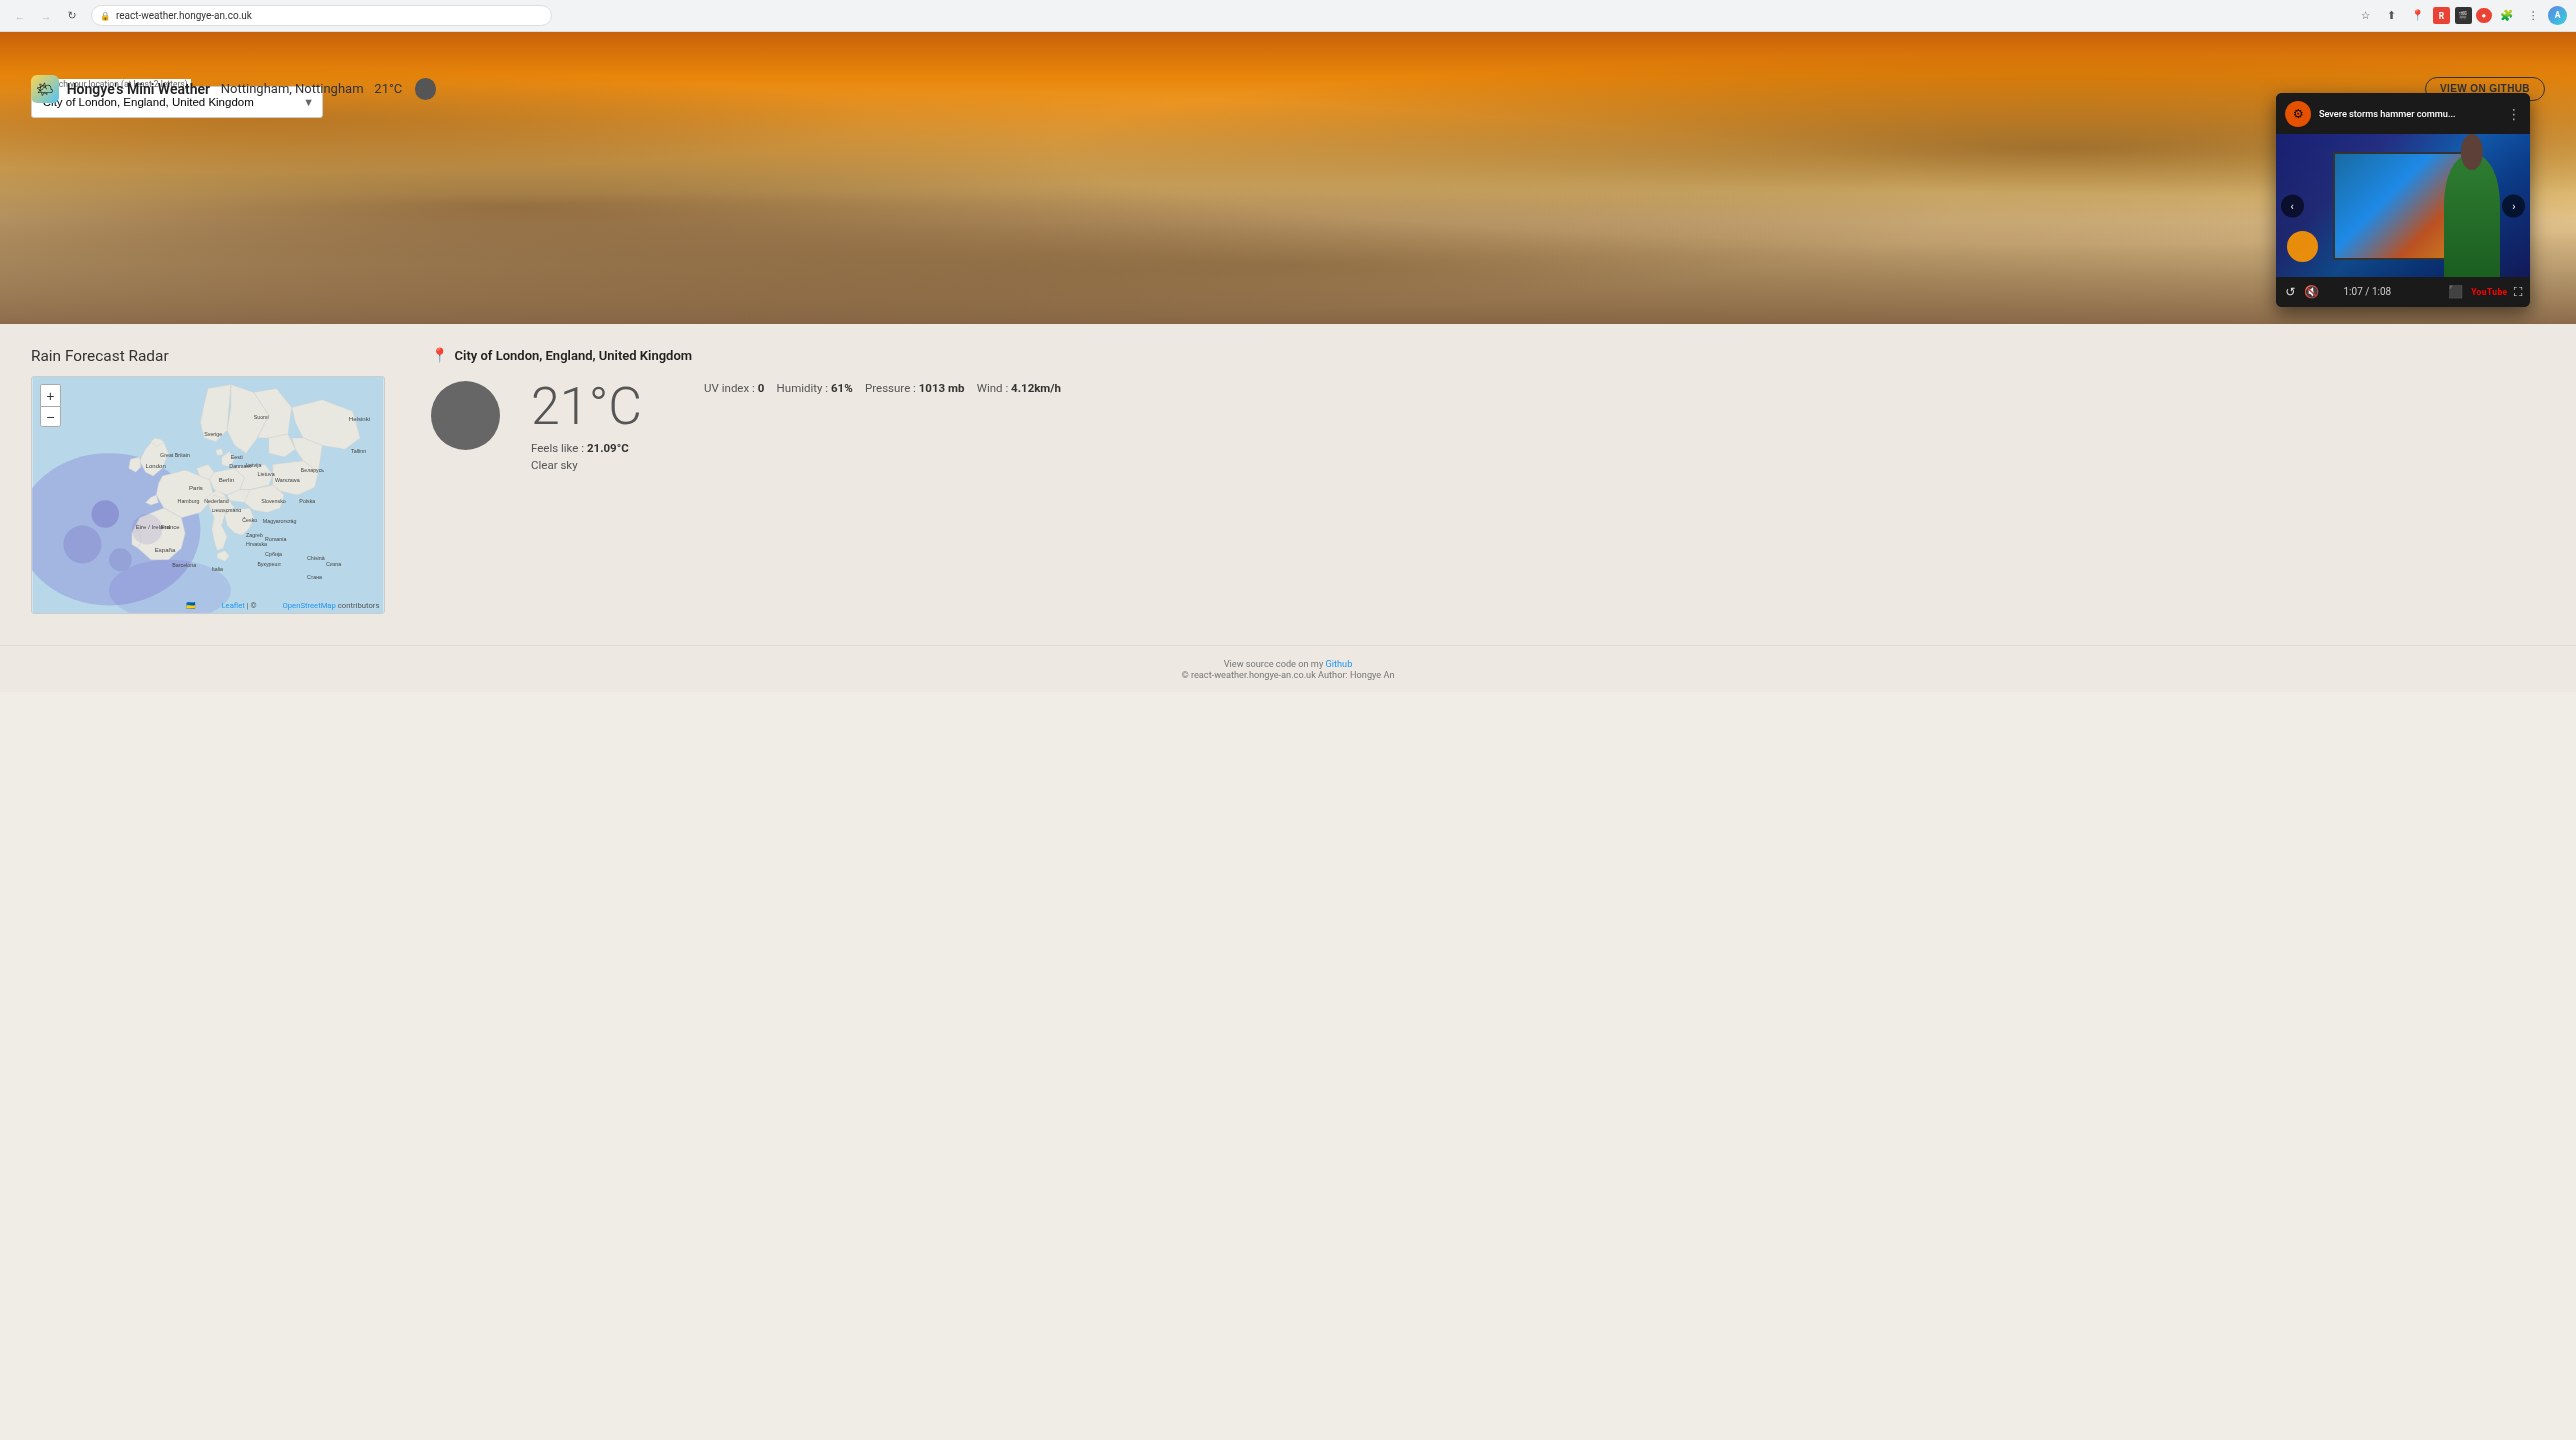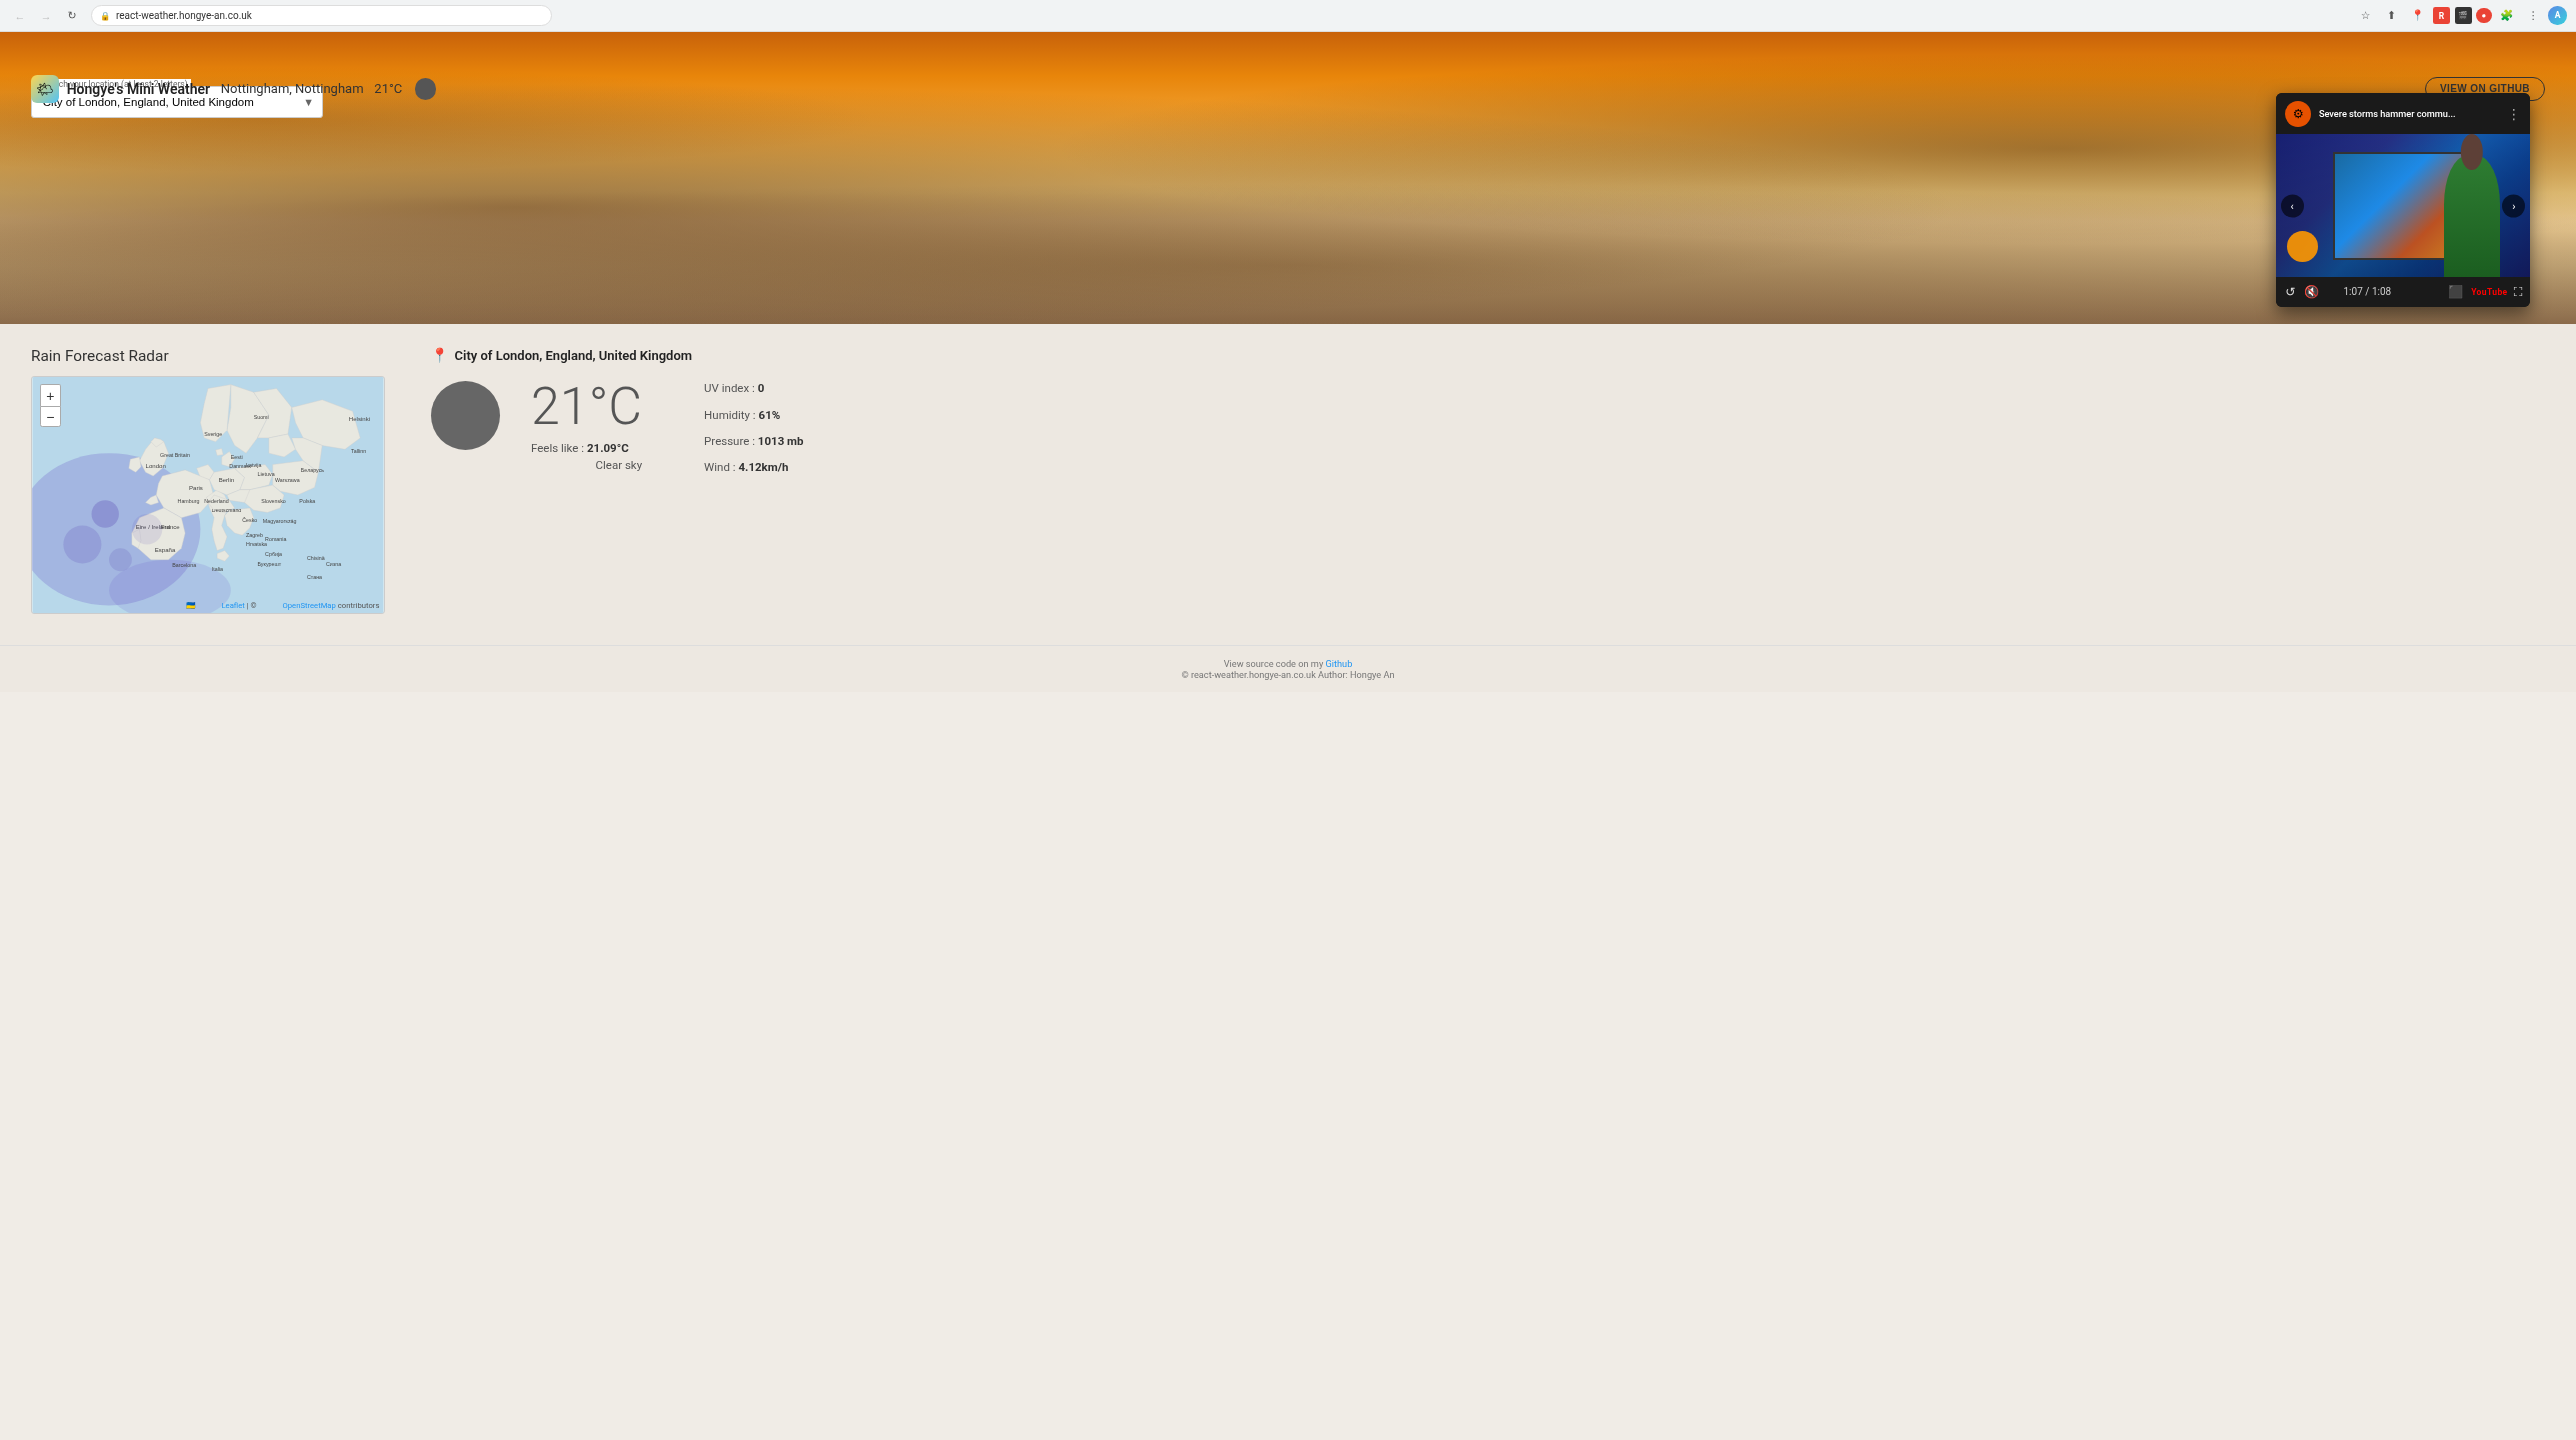--- a/index.html
+++ b/index.html
@@ -293,24 +293,24 @@
     }
     .weather-temp-area { }
     .weather-temp {
       font-size: 52px; color: #555; font-weight: 300;
       line-height: 1; margin-bottom: 7.7px;
     }
     .weather-feels {
       font-size: 11.5px; color: #555; margin-bottom: 3.1px;
     }
     .weather-feels strong { color: #333; }
-    .weather-desc { font-size: 11.5px; color: #555; text-align: right; }
+    .weather-desc { font-size: 11.5px; color: #555; }
 
     .weather-stats {
-      display: flex; flex-direction: column; gap: 12.3px;
+      display: flex; flex-direction: row; gap: 12.3px;
       margin-left: 31px;
     }
     .stat-row { font-size: 11.5px; color: #555; }
     .stat-row strong { color: #333; }
 
     
     .app-footer {
       background: #ede8e1;
       padding: 12.3px;
       text-align: center;

